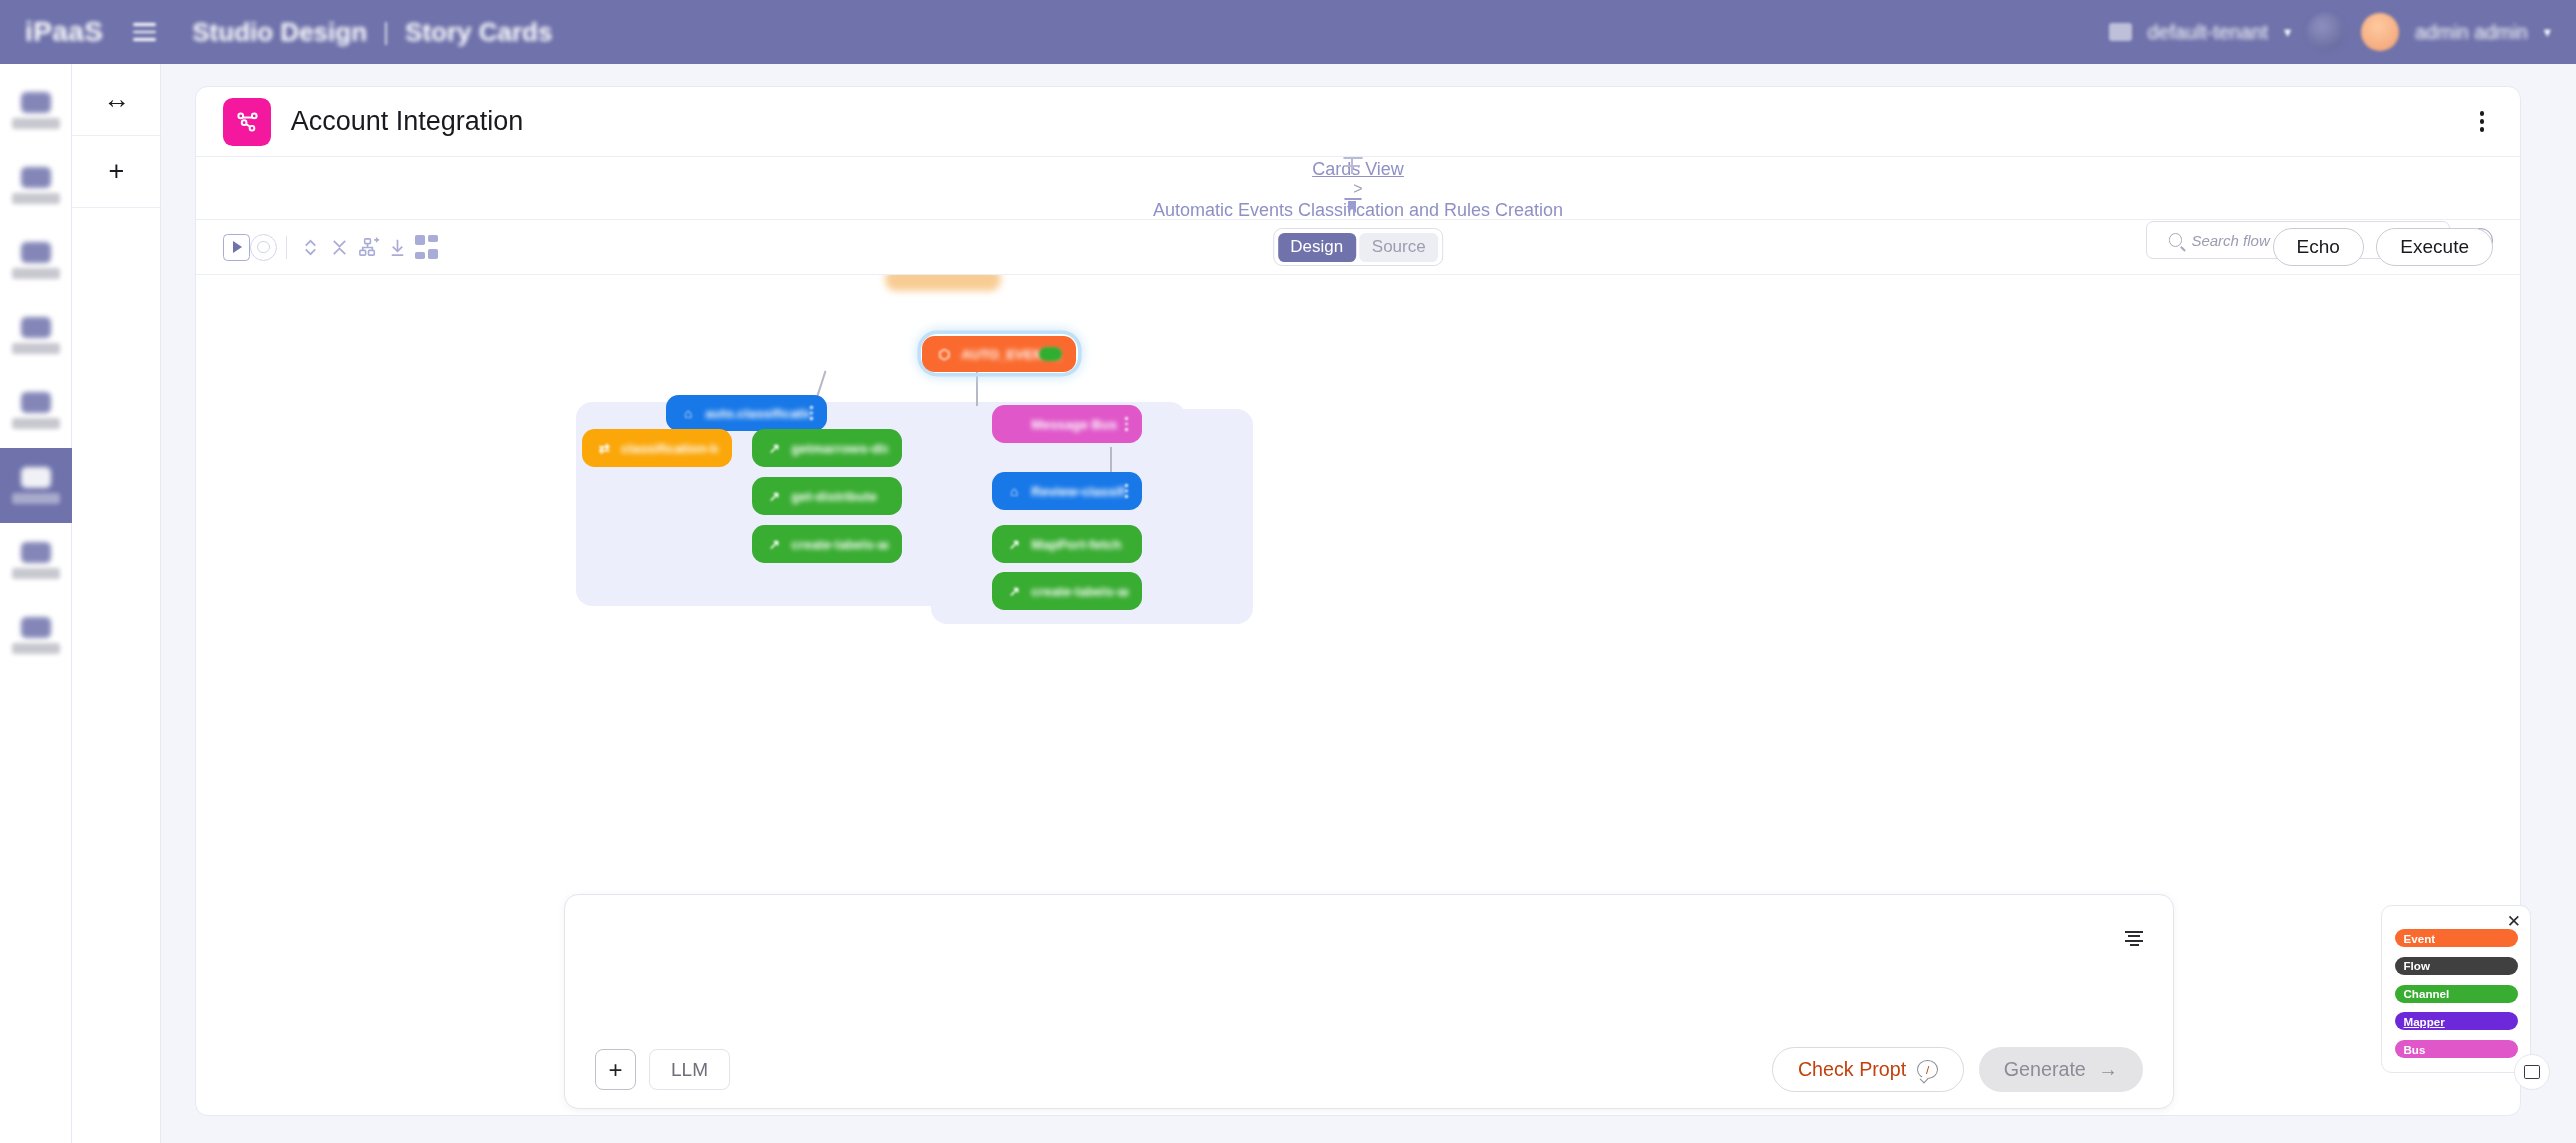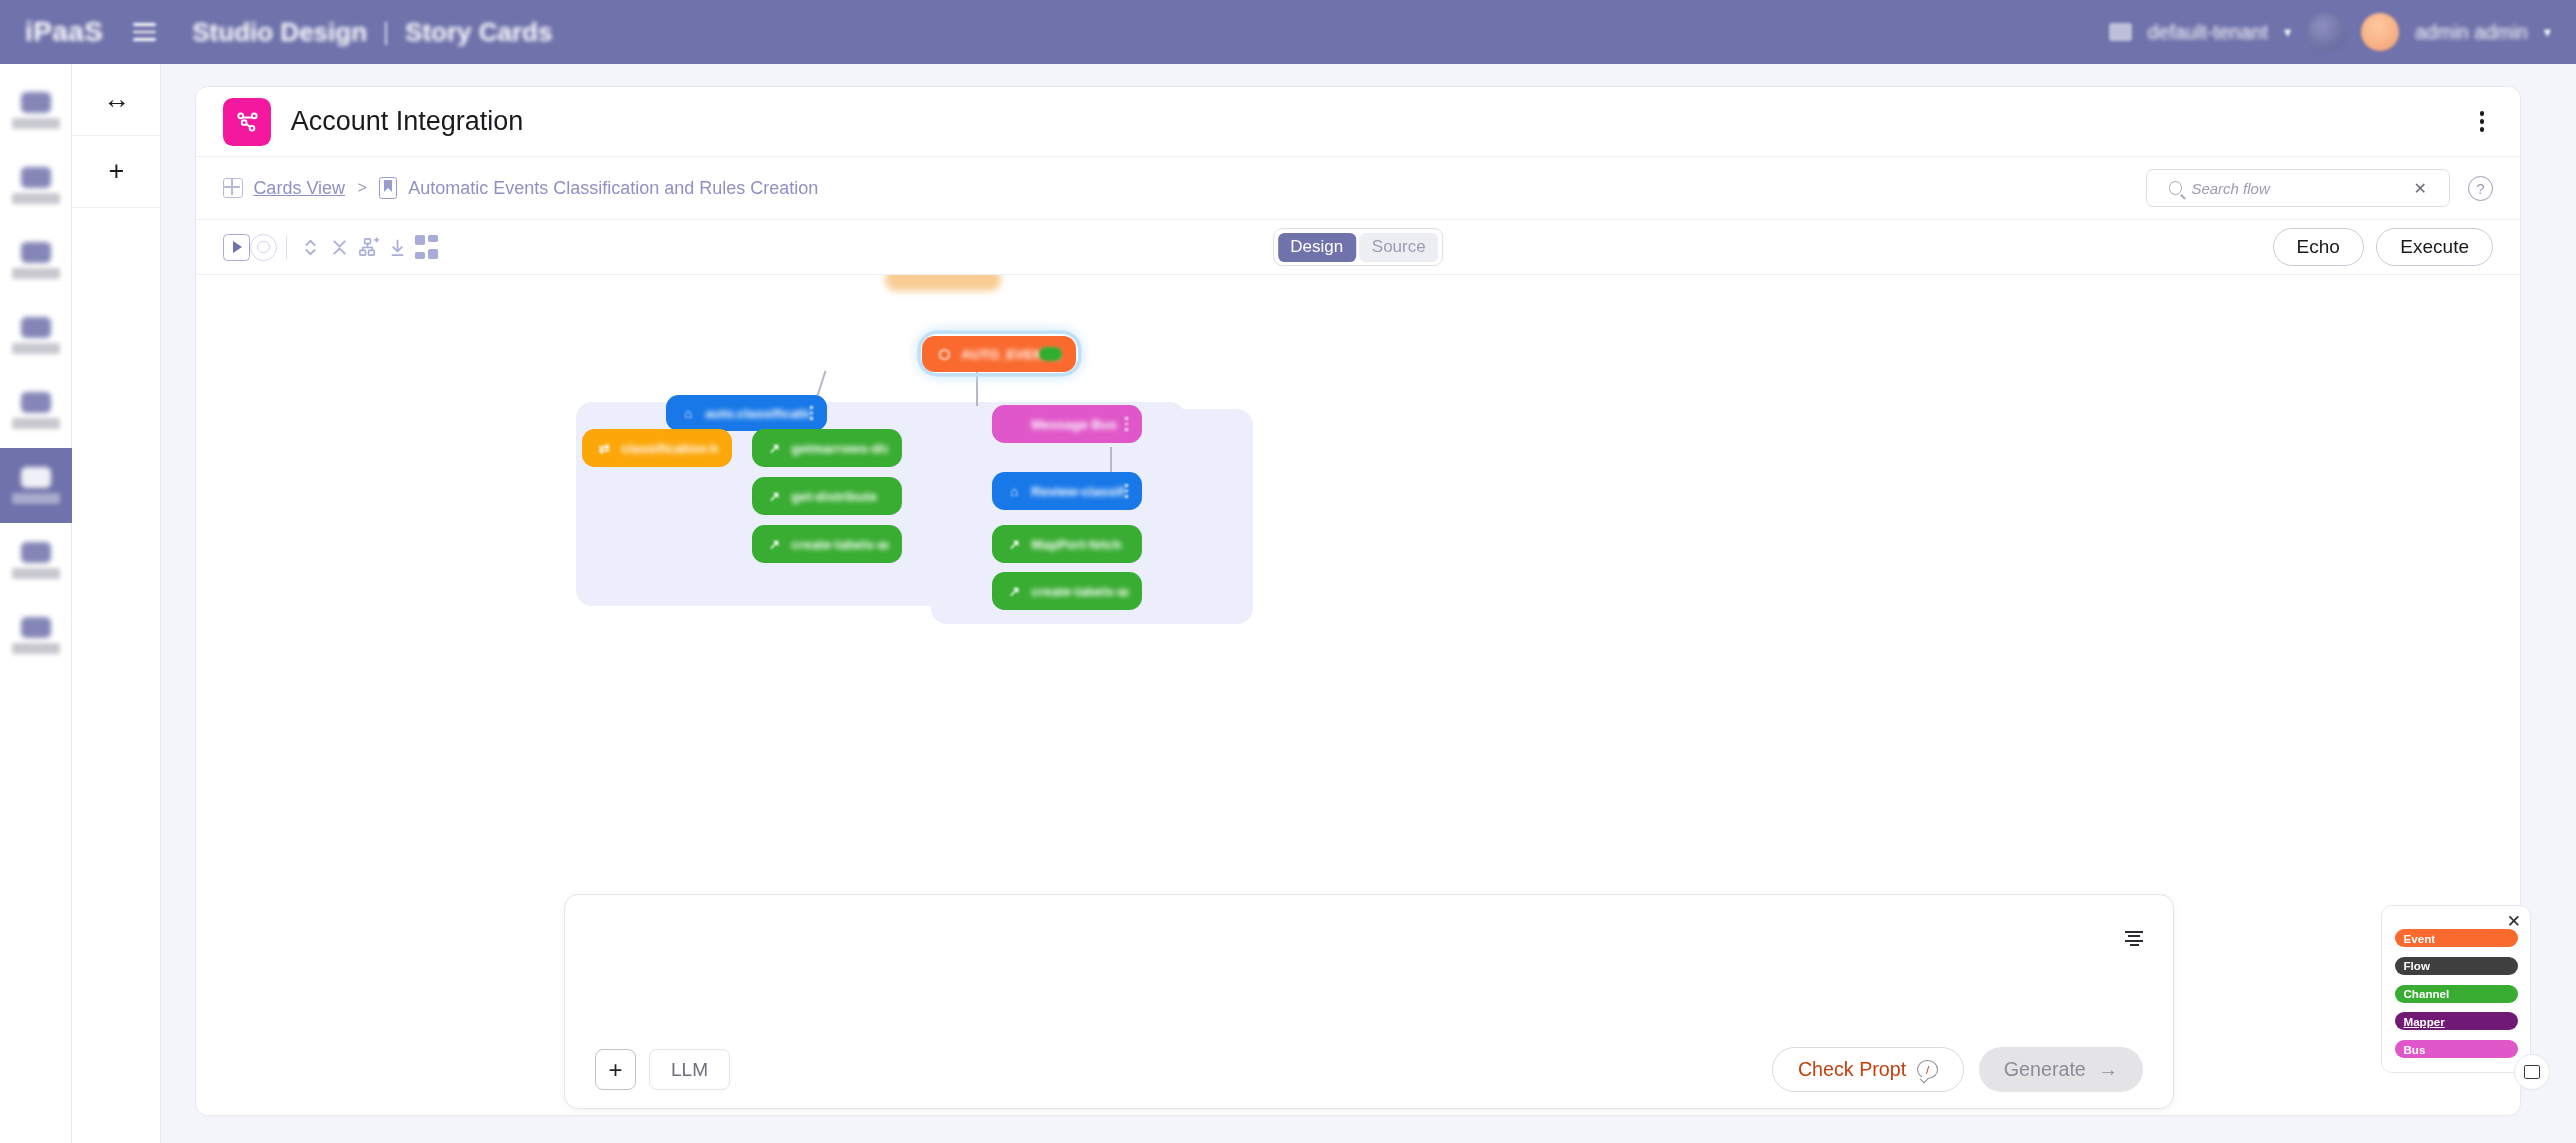--- a/index.html
+++ b/index.html
@@ -102,20 +102,21 @@
   .kebab {
     margin-left: auto; display: flex; flex-direction: column; gap: 3.6px;
     padding: 7.2px 9px;
   }
   .kebab i { width: 4.5px; height: 4.5px; border-radius: 50%; background: #1a1a1e; display: block; }
 
   
   .crumbbar {
     height: 63px; display: flex; align-items: center; padding: 0 27px;
     border-bottom: 0.9px solid #eceef6;
+    flex-direction: column;
   }
   .crumb-grid {
     width: 19.7px; height: 19.7px; border: 1.8px solid #b9bbd4; border-radius: 2.7px;
     position: relative; margin-right: 10.7px;
   }
   .crumb-grid::before { content:""; position:absolute; left:7.2px; top:0; width:1.8px; height:16px; background:#b9bbd4;}
   .crumb-grid::after  { content:""; position:absolute; top:7.2px; left:0; width:16px; height:1.8px; background:#b9bbd4;}
   .crumb-link {
     font-size: 18px; color: #8e90c6; text-decoration: underline; cursor: pointer;
   }
@@ -542,19 +543,19 @@
       </div>
     </div>
   </div>
 </div>
 
 <div class="legend">
   <div class="legend-x">✕</div>
   <div class="legend-row" style="background:#fa6a2e;">Event</div>
   <div class="legend-row" style="background:#404040;">Flow</div>
   <div class="legend-row" style="background:#39ac32;">Channel</div>
-  <div class="legend-row" style="background:#701a75;text-decoration:underline;">Mapper</div>
+  <div class="legend-row" style="background:#6d28d9;text-decoration:underline;">Mapper</div>
   <div class="legend-row" style="background:#e057c9;">Bus</div>
   <div class="legend-float">
       <div class="win-ico"></div>
     </div>
 </div>
 
 
 </body></html>

